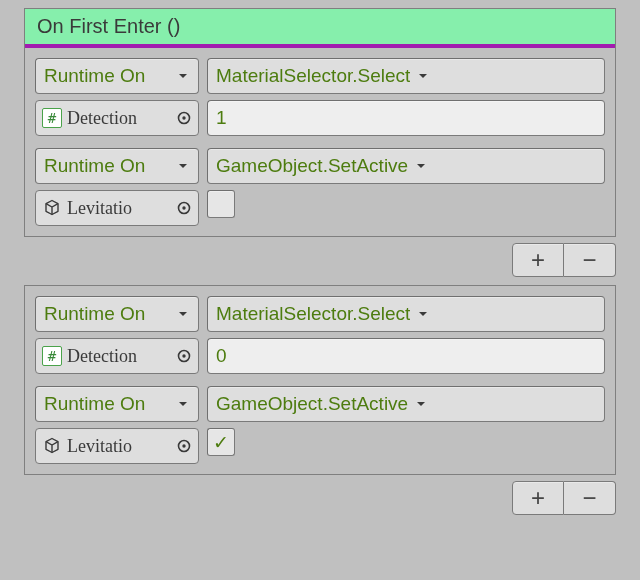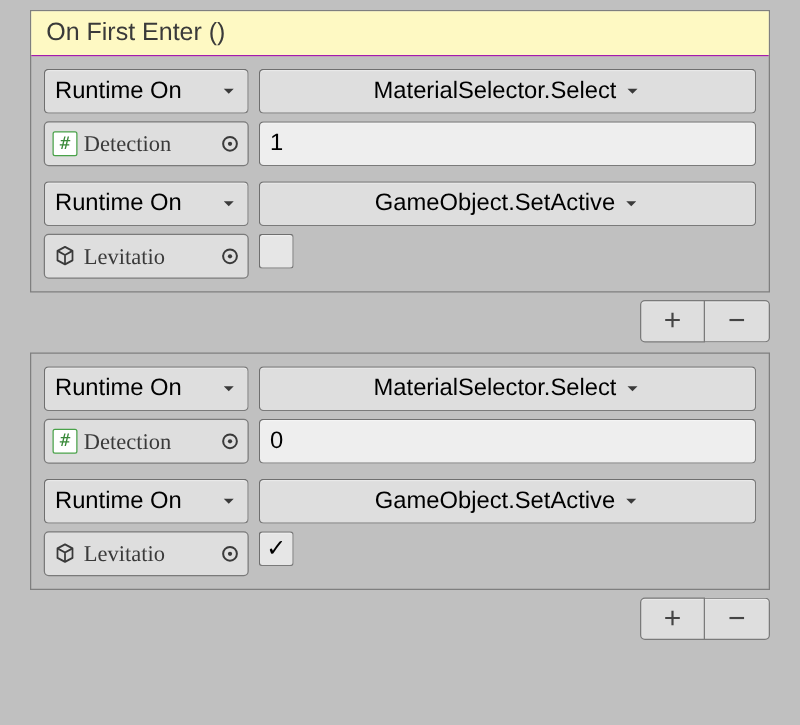--- a/index.html
+++ b/index.html
@@ -11,22 +11,22 @@
     padding: 0;
     width: 640px;
   }
   .page { padding: 0 24px 18px 24px; }
   .panel {
     border: 1px solid #7f7f7f;
     background: #c0c0c0;
     margin-top: 8px;
   }
   .panel-header {
-    background: #fef9c3;
-    border-bottom: 1px solid #a21caf;
+    background: #86efac;
+    border-bottom: 4px solid #a21caf;
     padding: 6px 12px;
     font-size: 20px;
   }
   .body { padding: 10px 10px; }
   .group + .group { margin-top: 12px; }
   .row {
     display: flex;
     gap: 8px;
     align-items: stretch;
     height: 36px;
@@ -36,25 +36,25 @@
   .field, .text-input, .checkbox-well {
     background: #dedede;
     border: 1px solid #7a7a7a;
     border-top-color: #6f6f6f;
     border-left-color: #6f6f6f;
     border-radius: 4px;
     display: flex;
     align-items: center;
     padding: 0 8px;
     font-size: 19px;
-    color: #000000;
+    color: #4d7c0f;
     box-shadow: inset 0 1px 0 rgba(255,255,255,.35);
   }
   .field.left  { width: 164px; flex: 0 0 164px; justify-content: space-between; }
-  .field.right { flex: 1 1 auto; justify-content: center; }
+  .field.right { flex: 1 1 auto; justify-content: flex-start; }
   .field .caret { margin-left: 6px; display:flex; align-items:center; }
   .field .label { white-space: nowrap; overflow: hidden; text-overflow: clip; }
 
   .obj {
     width: 164px; flex: 0 0 164px;
     background: #dedede;
     border: 1px solid #7a7a7a;
     border-radius: 4px;
     display: flex;
     align-items: center;

